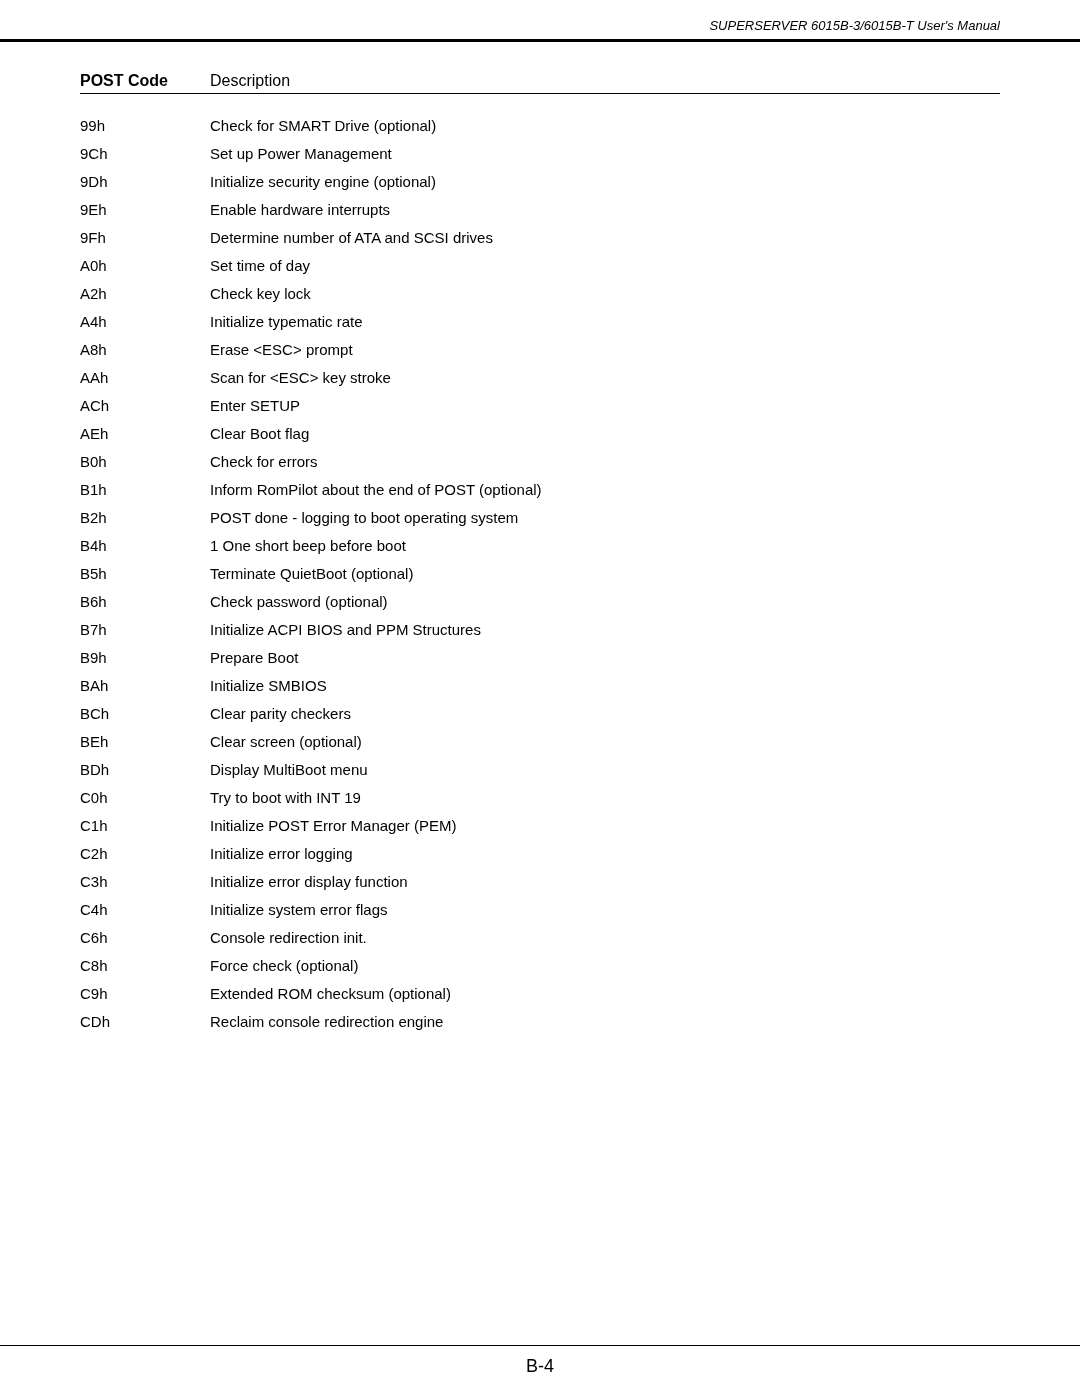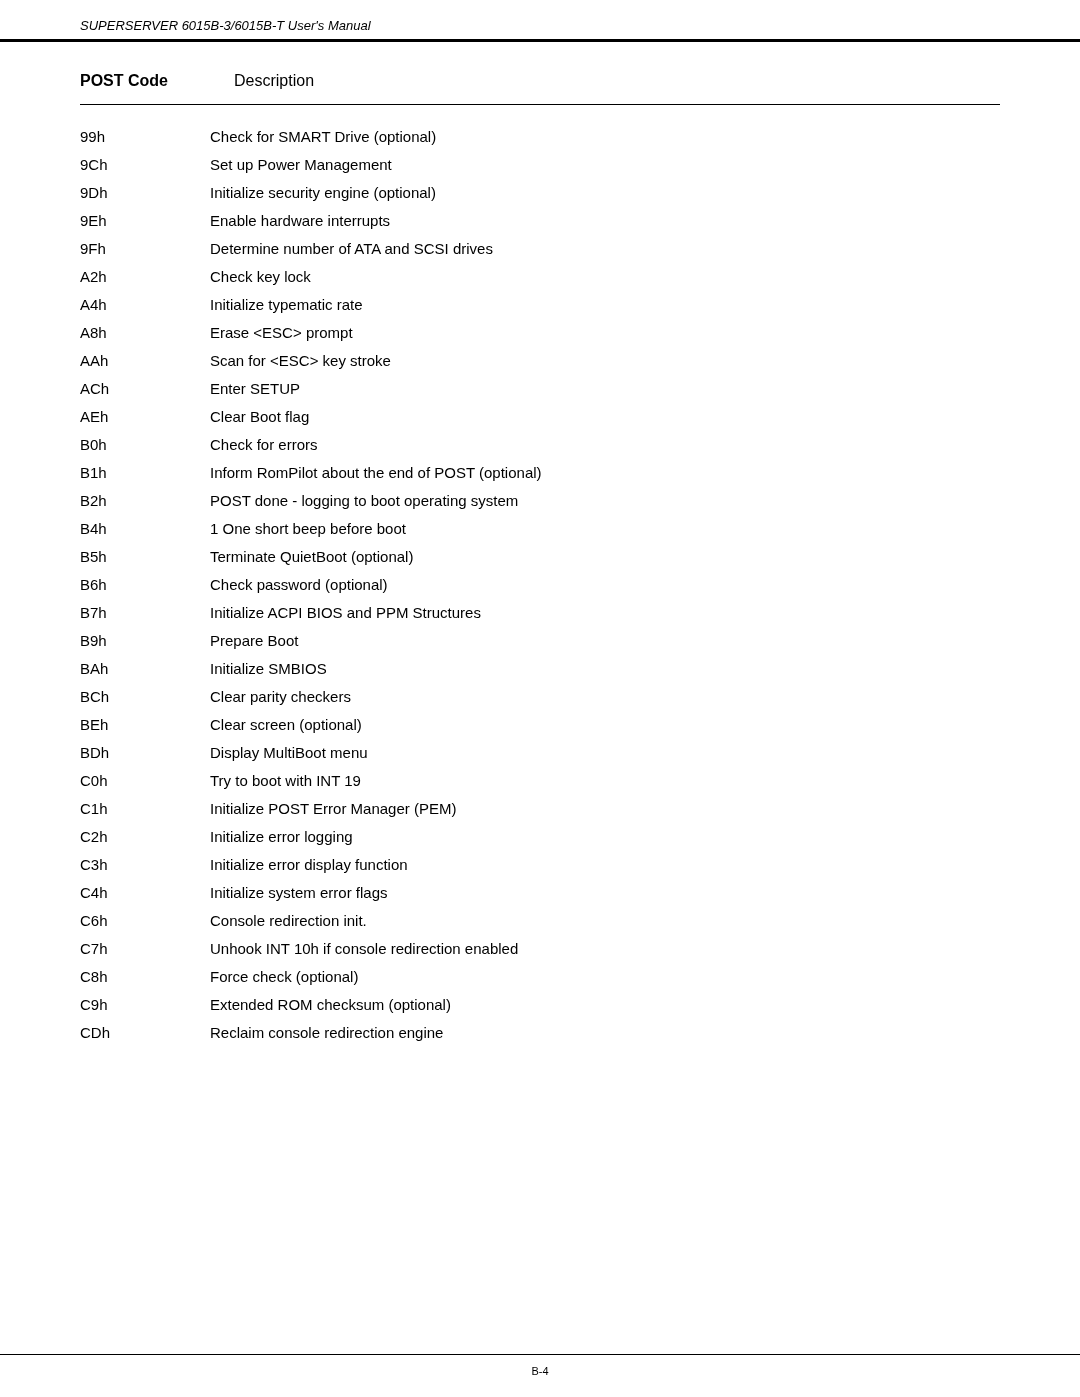--- a/index.html
+++ b/index.html
@@ -24,29 +24,29 @@
       flex-direction: column;
     }
     .header {
       padding: 18px 80px 0 80px;
       border-bottom: 3px solid #000;
     }
     .header-text {
       font-size: 13px;
       font-style: italic;
       margin-bottom: 6px;
+      text-align: right;
     }
     .content {
       padding: 30px 80px;
       flex: 1;
     }
     .table-header {
       display: flex;
-      margin-bottom: 14px;
-      gap: 24px;
+      margin-bottom: 3px;
     }
     .col-code {
       width: 130px;
       font-weight: bold;
       font-size: 16px;
     }
     .col-desc {
       font-weight: normal;
       font-size: 16px;
     }
@@ -67,21 +67,21 @@
     }
     .desc-cell {
       font-size: 15px;
     }
     .footer {
       padding: 10px 80px 20px 80px;
       border-top: 1px solid #000;
       text-align: center;
     }
     .footer-text {
-      font-size: 11px;
+      font-size: 18px;
     }
   </style>
 </head>
 <body>
 
 <div class="page-container">
   <div class="header">
     <div class="header-text">SUPERSERVER 6015B-3/6015B-T User's Manual</div>
   </div>
 
@@ -107,20 +107,24 @@
         </div>
         <div class="table-row">
           <div class="code-cell">9Eh</div>
           <div class="desc-cell">Enable hardware interrupts</div>
         </div>
         <div class="table-row">
           <div class="code-cell">9Fh</div>
           <div class="desc-cell">Determine number of ATA and SCSI drives</div>
         </div>
         <div class="table-row">
+          <div class="code-cell">A0h</div>
+          <div class="desc-cell">Set time of day</div>
+        </div>
+        <div class="table-row">
           <div class="code-cell">A2h</div>
           <div class="desc-cell">Check key lock</div>
         </div>
         <div class="table-row">
           <div class="code-cell">A4h</div>
           <div class="desc-cell">Initialize typematic rate</div>
         </div>
         <div class="table-row">
           <div class="code-cell">A8h</div>
           <div class="desc-cell">Erase &lt;ESC&gt; prompt</div>
@@ -201,24 +205,20 @@
           <div class="code-cell">C3h</div>
           <div class="desc-cell">Initialize error display function</div>
         </div>
         <div class="table-row">
           <div class="code-cell">C4h</div>
           <div class="desc-cell">Initialize system error flags</div>
         </div>
         <div class="table-row">
           <div class="code-cell">C6h</div>
           <div class="desc-cell">Console redirection init.</div>
-        </div>
-        <div class="table-row">
-          <div class="code-cell">C7h</div>
-          <div class="desc-cell">Unhook INT 10h if console redirection enabled</div>
         </div>
         <div class="table-row">
           <div class="code-cell">C8h</div>
           <div class="desc-cell">Force check (optional)</div>
         </div>
         <div class="table-row">
           <div class="code-cell">C9h</div>
           <div class="desc-cell">Extended ROM checksum (optional)</div>
         </div>
         <div class="table-row">

